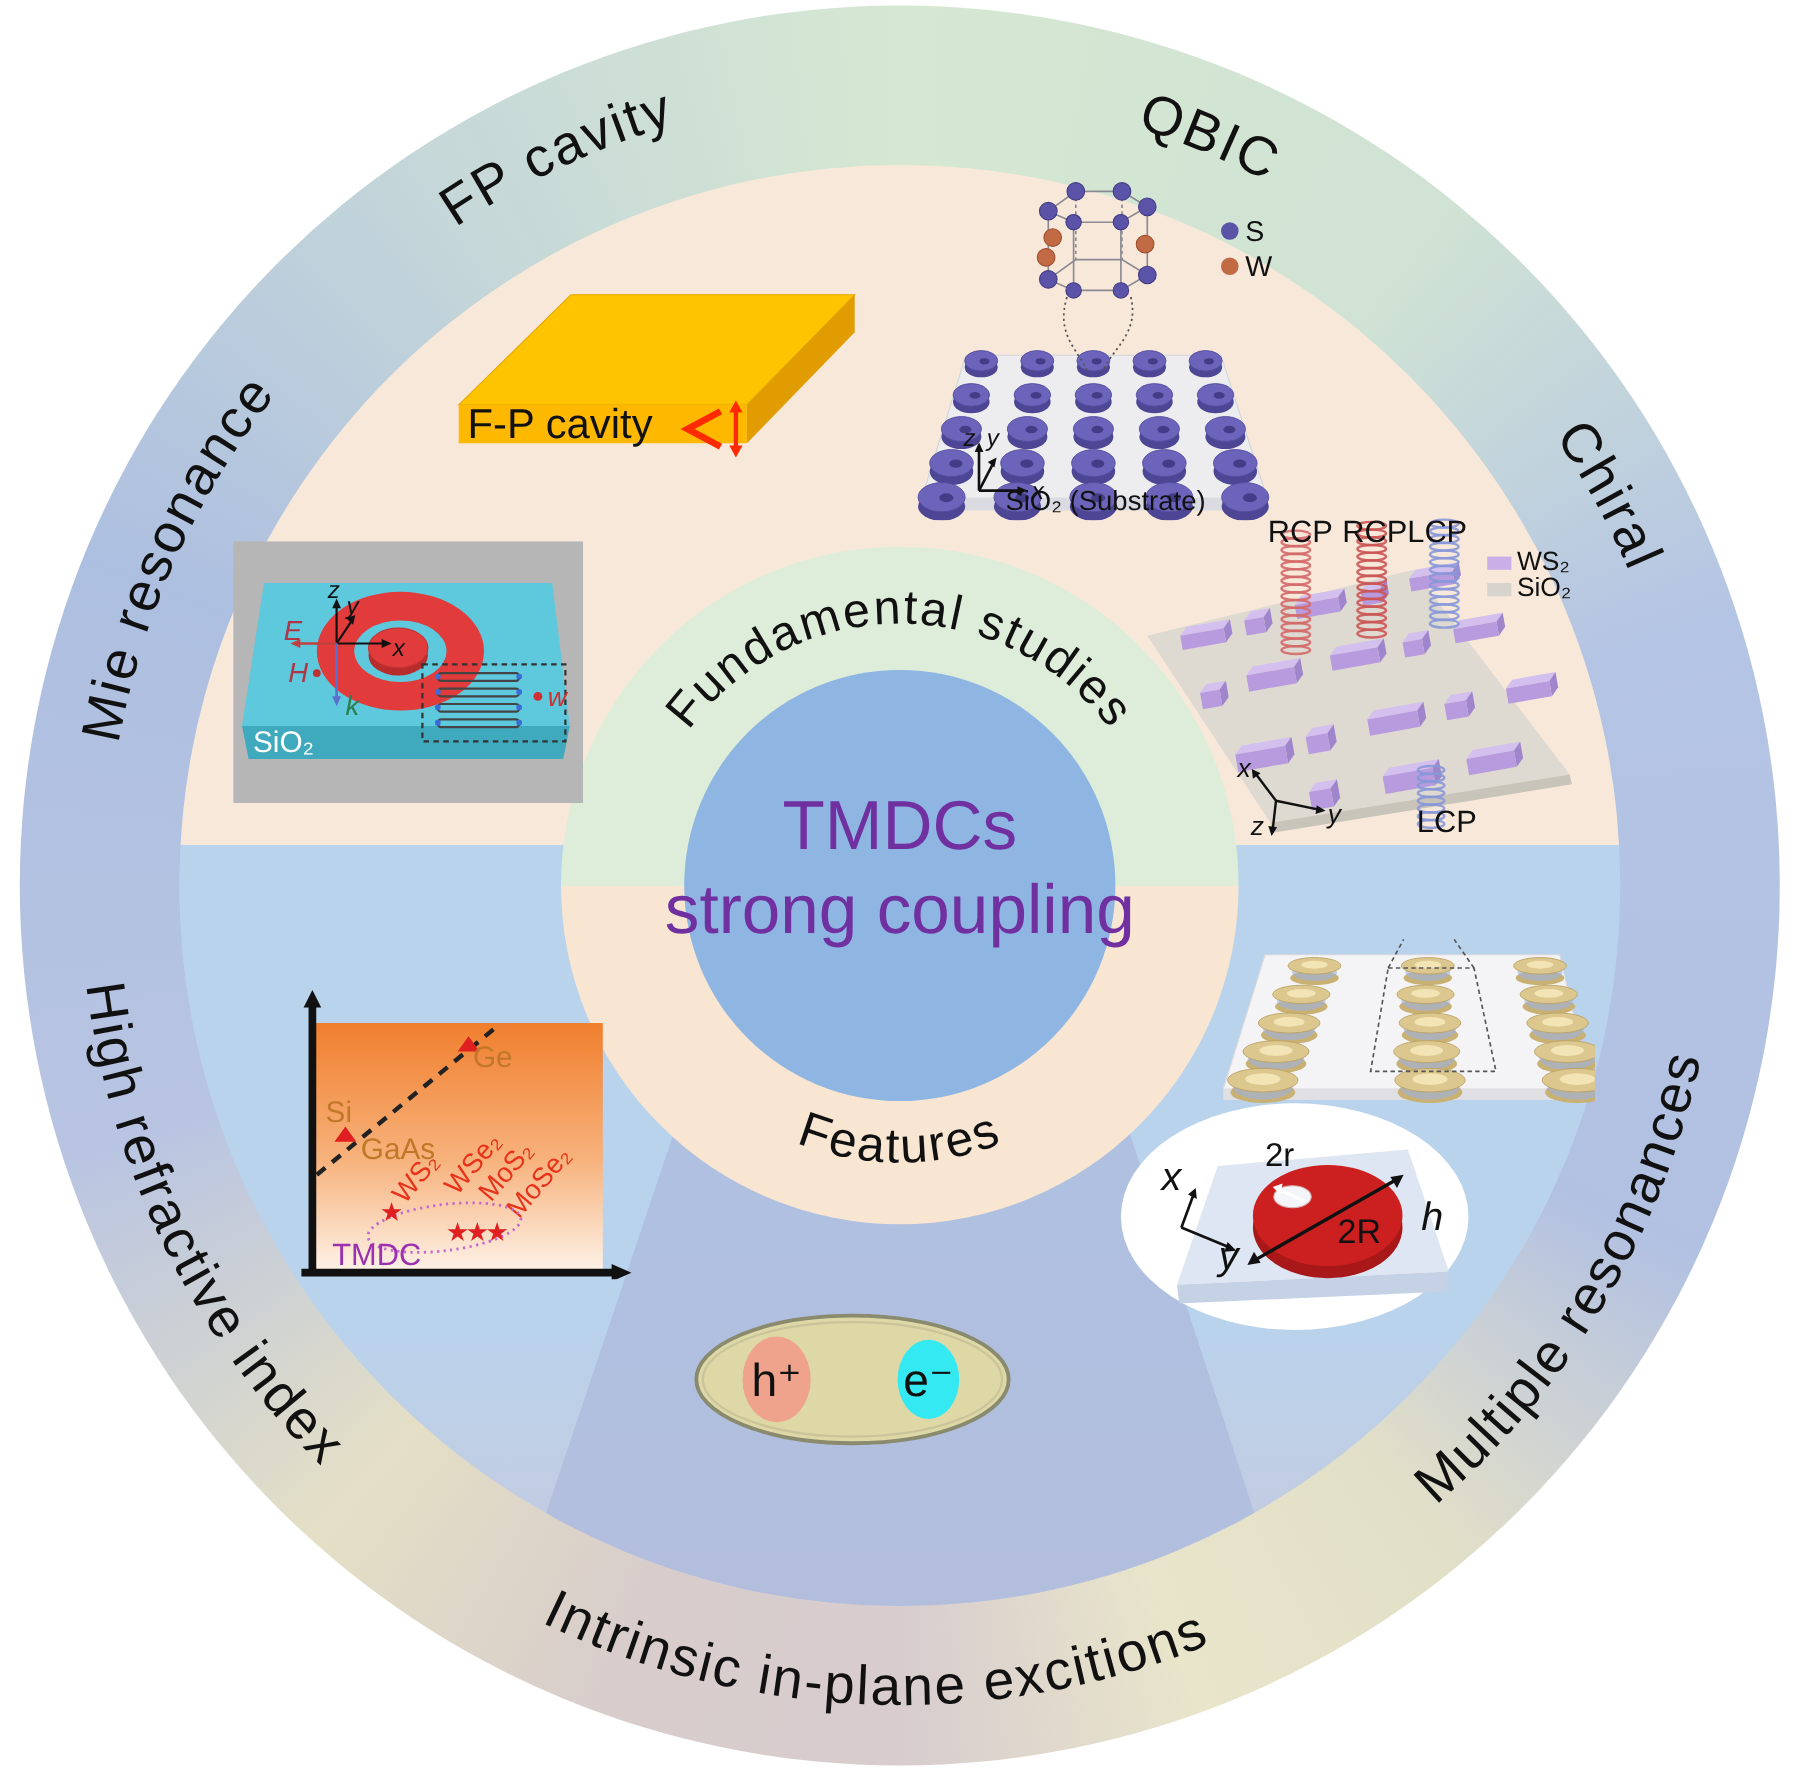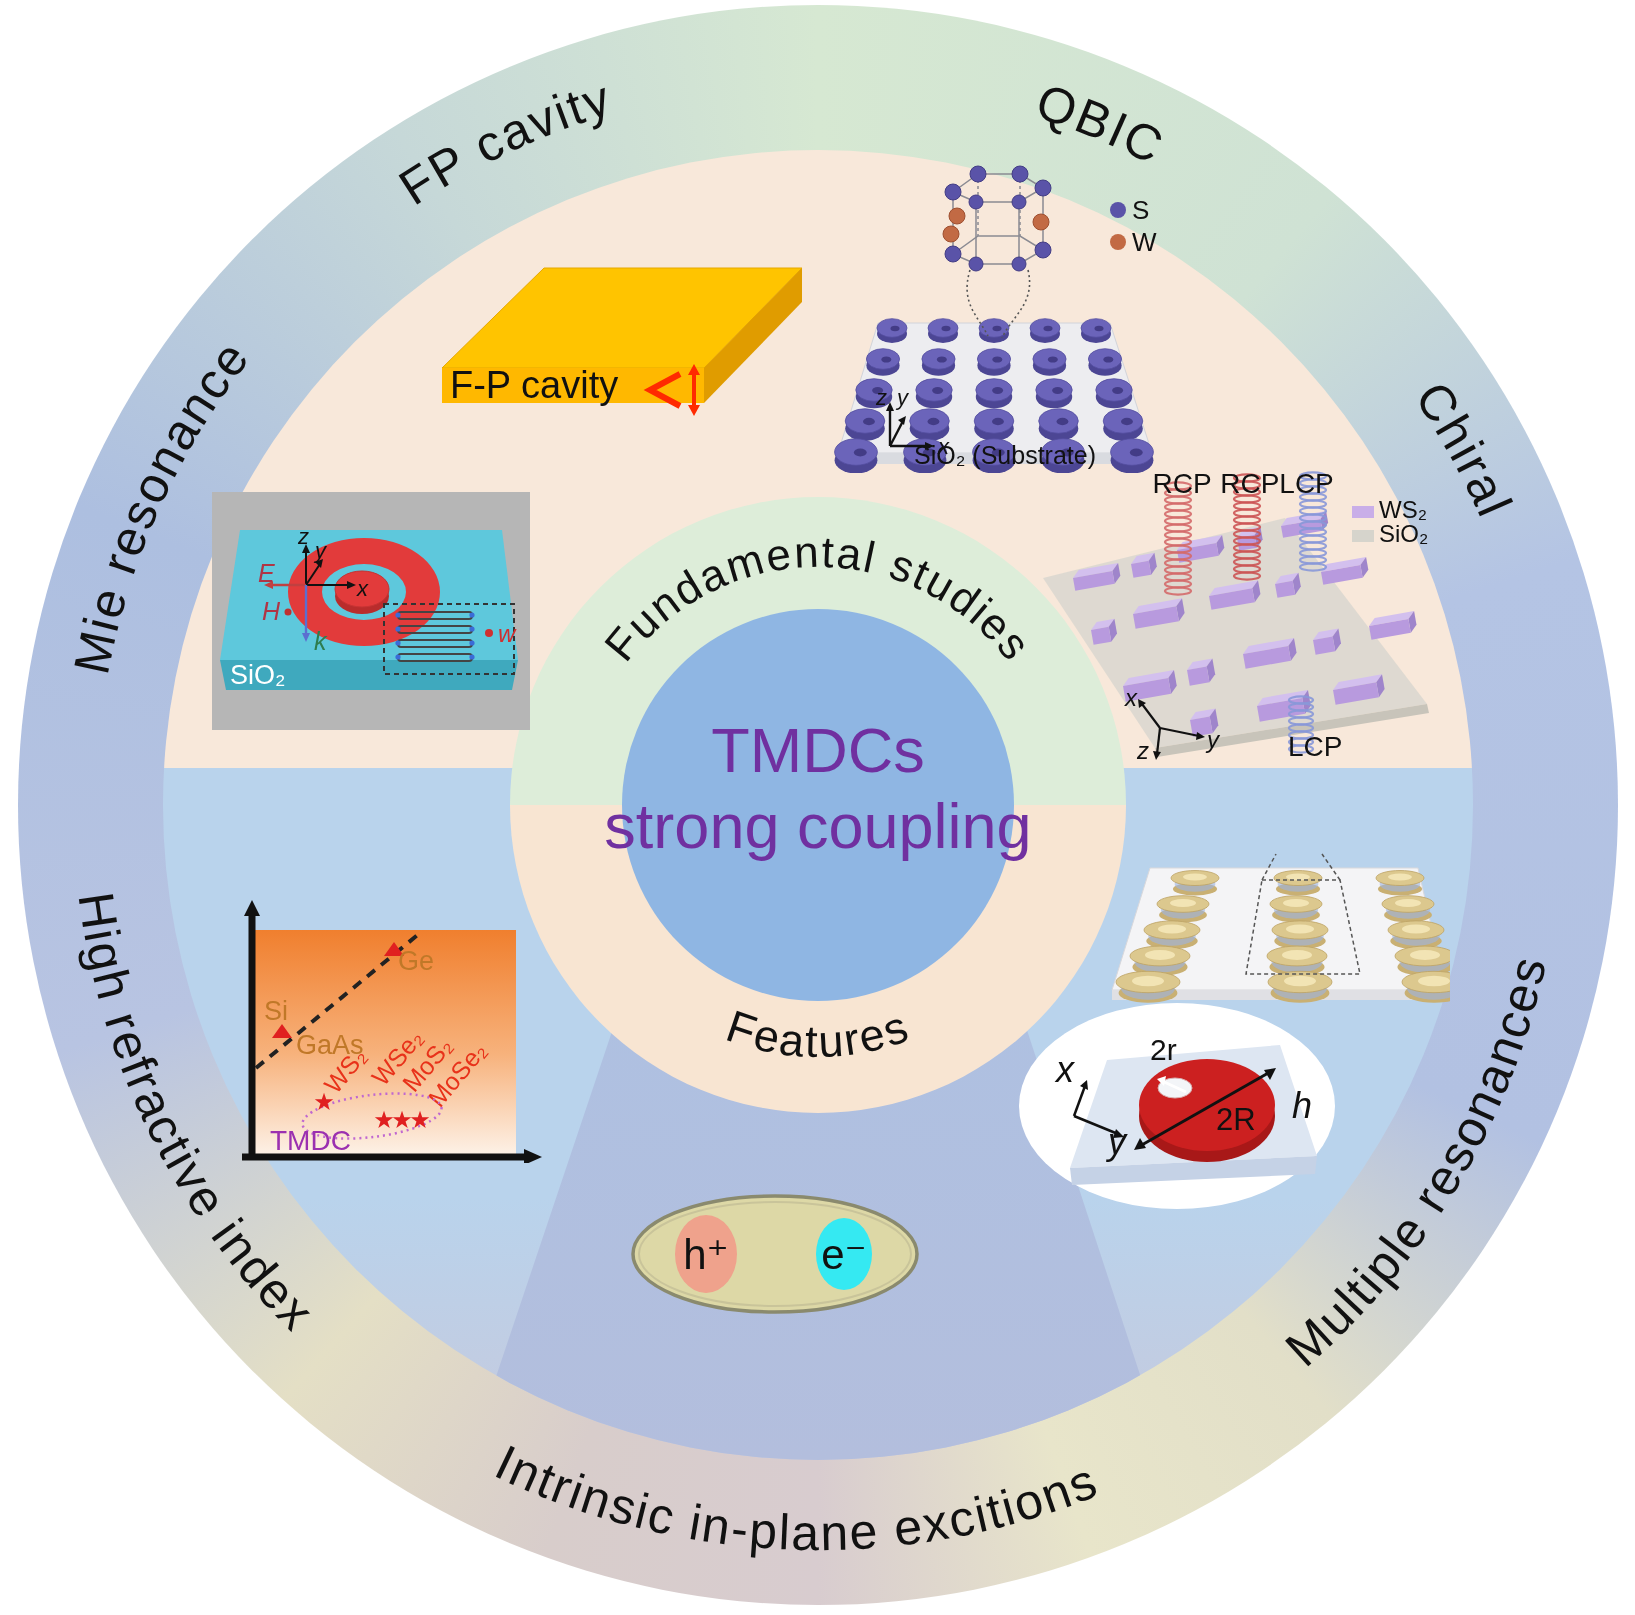--- a/index.html
+++ b/index.html
@@ -31,21 +31,21 @@
 
 <div class="stage">
 
   <div class="disk outer-disk"></div>
   <div class="disk middle-disk">
     <div class="wedge"></div>
   </div>
   <div class="disk inner-disk"></div>
   <div class="disk center-disk"></div>
 
-  <div class="illus" style="left:404px;top:240px;">
+  <div class="illus" style="left:379px;top:240px;">
     <svg width="400" height="195" viewBox="0 0 400 195">
       <polygon points="38,128 140,28 398,28 300,128" fill="#ffc400" stroke="#e6a800" stroke-width="1"></polygon>
       <polygon points="300,128 398,28 398,62 300,163" fill="#e09c00"></polygon>
       <polygon points="38,128 300,128 300,163 38,163" fill="#ffb800"></polygon>
       <text x="46" y="158" font-size="38" fill="#111">F-P cavity</text>
       <polyline points="276,134 246,150 276,166" fill="none" stroke="#ff2a00" stroke-width="6"></polyline>
       <line x1="290" y1="133" x2="290" y2="167" stroke="#ff2a00" stroke-width="4"></line>
       <polygon points="290,124 284,135 296,135" fill="#ff2a00"></polygon>
       <polygon points="290,176 284,165 296,165" fill="#ff2a00"></polygon>
     </svg>
@@ -399,21 +399,21 @@
           <polygon points="220,281 212,276 211,284" fill="#111" stroke="none"></polygon>
         <line x1="175" y1="272" x2="172" y2="298"></line>
           <polygon points="171,304 168,295 176,296" fill="#111" stroke="none"></polygon>
       </g>
       <text x="140" y="250" font-size="24" class="ital" fill="#111">x</text>
       <text x="222" y="292" font-size="24" class="ital" fill="#111">y</text>
       <text x="152" y="303" font-size="24" class="ital" fill="#111">z</text>
     </svg>
   </div>
 
-  <div class="illus" style="left:212px;top:858px;">
+  <div class="illus" style="left:244px;top:858px;">
     <svg width="335" height="305" viewBox="0 0 335 305">
       <defs>
         <linearGradient id="og" x1="0" y1="0" x2="0" y2="1">
           <stop offset="0" stop-color="#f07f2e"></stop>
           <stop offset="0.55" stop-color="#f7b27c"></stop>
           <stop offset="1" stop-color="#fdf2e8"></stop>
         </linearGradient>
       </defs>
       <rect x="42" y="72" width="262" height="226" fill="url(#og)"></rect>
       <line x1="40" y1="300" x2="40" y2="54" stroke="#111" stroke-width="7"></line>

